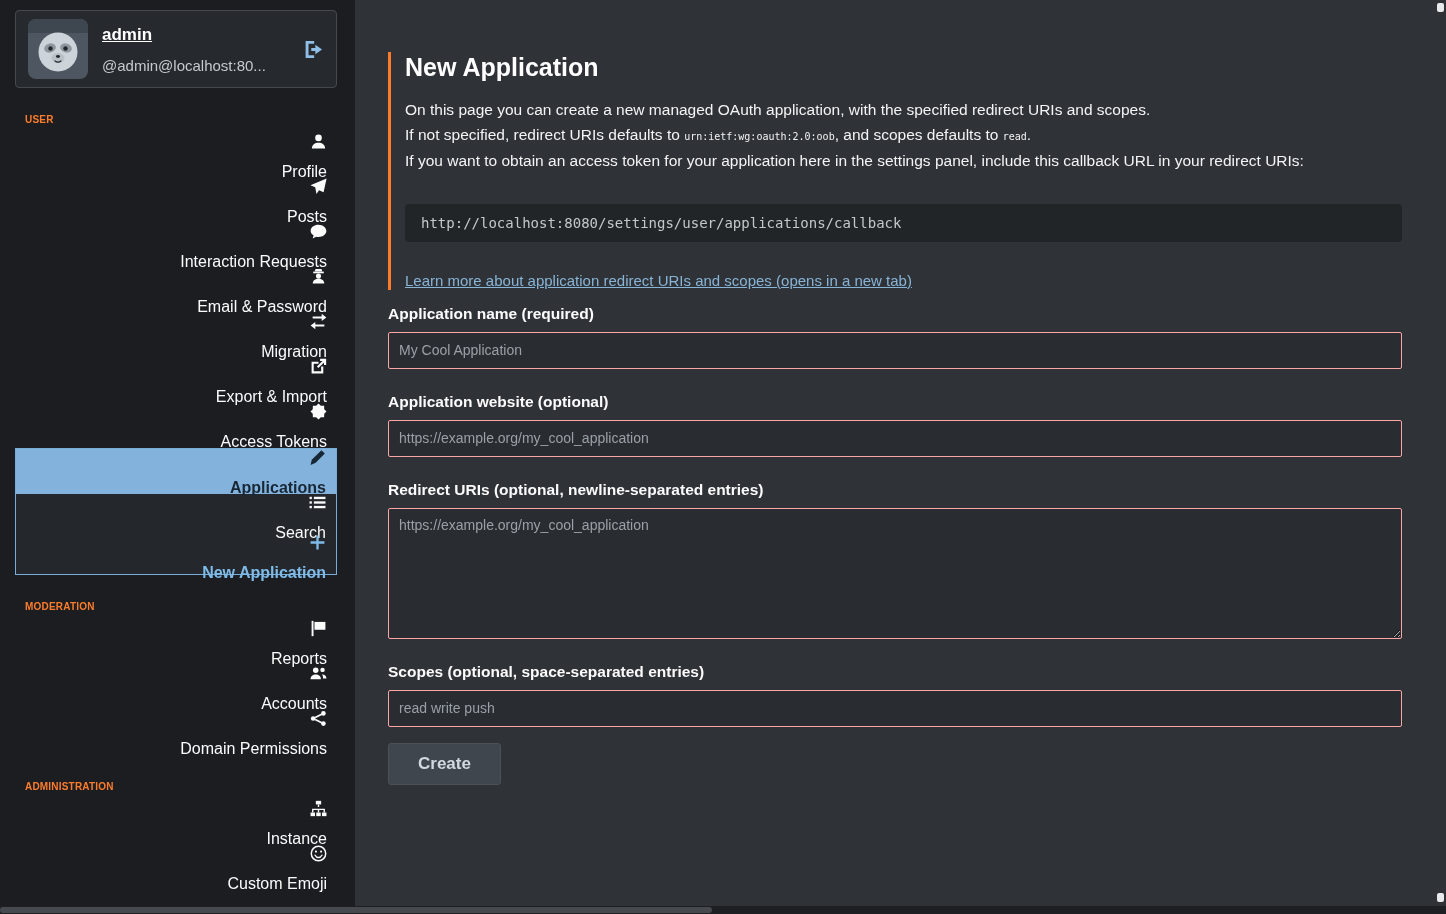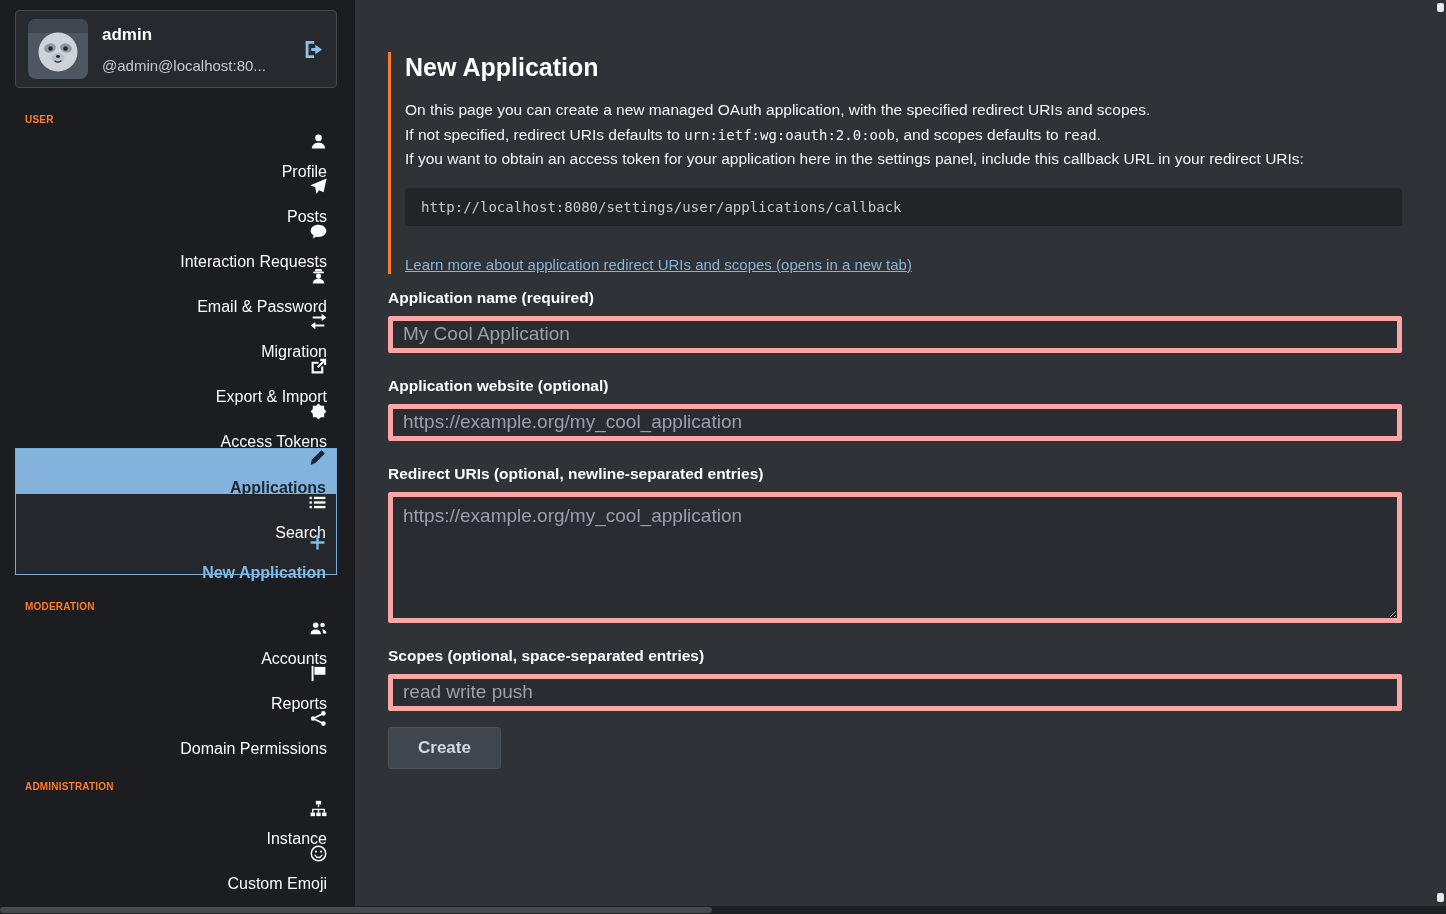--- a/index.html
+++ b/index.html
@@ -23,21 +23,21 @@
     display:flex; align-items:center; gap:14px;
     background:#26292e;
     border:1px solid #45494f;
     border-radius:4px;
     padding:9px 12px;
     height:78px;
   }
   .avatar { width:60px; height:60px; border-radius:8px; overflow:hidden; flex-shrink:0; }
   .avatar svg { display:block; width:60px; height:60px; }
   .user-names { flex:1; min-width:0; }
-  .user-name { font-size:17px; font-weight:bold; color:#ffffff; margin-bottom:12px; }
+  .user-name { font-size:17px; font-weight:bold; color:#ffffff; margin-bottom:12px;text-decoration:underline; }
   .user-handle { font-size:15px; color:#c6cacd; white-space:nowrap; overflow:hidden; }
   .signout { color:#8fbfe6; flex-shrink:0; cursor:pointer; display:flex; }
   .signout svg { width:21px; height:21px; fill:currentColor; }
 
   .section-title {
     color:#fd7c2c; font-size:10px; font-weight:bold;
     letter-spacing:0.02em;
     margin:26px 0 8px 10px;
   }
   .nav-item {
@@ -61,42 +61,42 @@
   
   .main {
     flex:1; height:100%;
     background:#2f3237;
     padding:52px 44px 0 33px;
     overflow:hidden;
   }
   .info-block { border-left:3px solid #fd7c2c; padding-left:14px; }
   .page-title { font-size:25px; font-weight:bold; color:#ffffff; margin-bottom:16px; line-height:1.2; }
   .info-block p { font-size:15.5px; line-height:24.5px; color:#f3f4f5; }
-  code.inline { font-family:"DejaVu Sans Mono", monospace; font-size:14px; color:#f3f4f5; }
+  code.inline { font-family:"DejaVu Sans Mono", monospace; font-size:10px; color:#f3f4f5; }
   .callback {
-    margin-top:16px;
+    margin-top:30px;
     background:#222528;
     border-radius:4px;
     padding:11px 16px;
     font-family:"DejaVu Sans Mono", monospace;
     font-size:14px; color:#c3c8cd;
     white-space:pre;
   }
   .learn-link { display:inline-block; margin-top:30px; color:#88b4d6; font-size:15px; text-decoration:underline; cursor:pointer; }
 
   form { margin-top:15px; }
   .field-label { display:block; font-size:15.5px; font-weight:bold; color:#fbfbfb; margin:24px 0 9px; }
   .field-label:first-child { margin-top:0; }
   .text-input, .text-area {
     display:block; width:100%;
     background:#292c31;
-    border:5px solid #fca5a5;
+    border:1px solid #fca5a5;
     border-radius:2px;
     color:#3b82f6;
-    font-size:19px;
+    font-size:14px;
     font-family:"Liberation Sans", sans-serif;
     padding:8px 10px;
   }
   .text-input { height:37px; }
   .text-area { height:131px; resize:vertical; }
   ::placeholder { color:#9aa0a7; opacity:1; }
 
   .create-btn {
     margin-top:16px;
     background:#3f464d;
@@ -251,37 +251,37 @@
           <span>New Application</span>
         </div>
       </div>
     </div>
 
     <div class="section-title">MODERATION</div>
 
     <div class="nav-item">
       <span class="icon">
           <svg viewBox="0 0 16 16">
+            <rect x="1.5" y="0.8" width="1.8" height="14.4"></rect>
+            <path d="M4.2 1.8h10.3v7.4H4.2z"></path>
+          </svg>
+        </span>
+      <span>Reports</span>
+    </div>
+
+    <div class="nav-item">
+      <span class="icon">
+          <svg viewBox="0 0 16 16">
             <circle cx="5.4" cy="5" r="2.6"></circle>
             <path d="M0.5 13.4c0-3 2.2-4.5 4.9-4.5s4.9 1.5 4.9 4.5z"></path>
             <circle cx="11.8" cy="4.6" r="2.1"></circle>
             <path d="M11.4 8.7c2.4.2 4.1 1.6 4.1 4.1h-3.2c0-1.6-.3-3-.9-4.1z"></path>
           </svg>
         </span>
       <span>Accounts</span>
-    </div>
-
-    <div class="nav-item">
-      <span class="icon">
-          <svg viewBox="0 0 16 16">
-            <rect x="1.5" y="0.8" width="1.8" height="14.4"></rect>
-            <path d="M4.2 1.8h10.3v7.4H4.2z"></path>
-          </svg>
-        </span>
-      <span>Reports</span>
     </div>
 
     <div class="nav-item">
       <span class="icon">
           <svg viewBox="0 0 16 16">
             <circle cx="3" cy="8" r="2.2"></circle>
             <circle cx="12.6" cy="3.2" r="2.2"></circle>
             <circle cx="12.6" cy="12.8" r="2.2"></circle>
             <path d="M4.9 7L11 4M4.9 9L11 12" stroke="currentColor" stroke-width="1.6" fill="none"></path>
           </svg>

